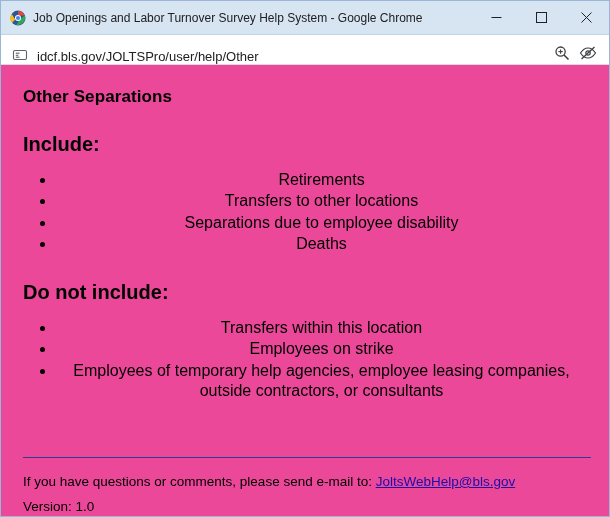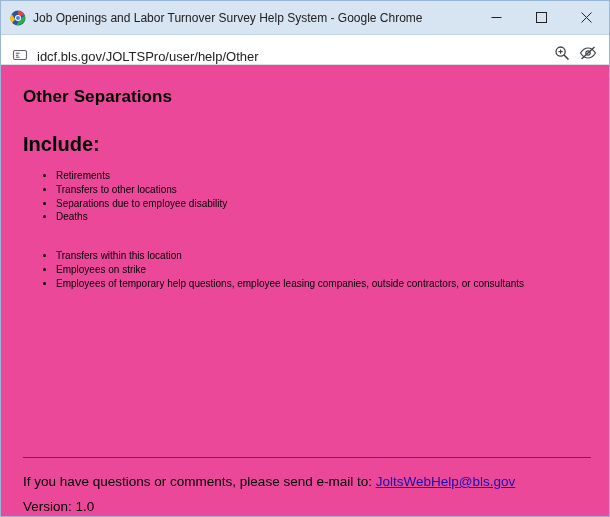--- a/index.html
+++ b/index.html
@@ -128,24 +128,25 @@
     color: #000;
     margin: 0 0 14px 0;
   }
 
   ul.items {
     margin: 0 0 26px 0;
     padding-left: 33px;
     list-style-type: disc;
   }
   ul.items li {
-    font-size: 10px;
+    font-size: 16px;
     color: #000;
     line-height: 1.28;
     margin: 0 0 1px 0;
+    text-align: center;
   }
 
   .footer {
     position: absolute;
     left: 22px;
     right: 18px;
     bottom: 4px;
   }
   .rule {
     border: none;
@@ -253,24 +254,25 @@
     <h1 class="page-title">Other Separations</h1>
 
     <h2 class="section-head">Include:</h2>
     <ul class="items">
       <li>Retirements</li>
       <li>Transfers to other locations</li>
       <li>Separations due to employee disability</li>
       <li>Deaths</li>
     </ul>
 
+    <h2 class="section-head">Do not include:</h2>
     <ul class="items">
       <li>Transfers within this location</li>
       <li>Employees on strike</li>
-      <li>Employees of temporary help questions, employee leasing companies, outside contractors, or consultants</li>
+      <li>Employees of temporary help agencies, employee leasing companies, outside contractors, or consultants</li>
     </ul>
 
     <div class="footer">
       <hr class="rule">
       <div class="footer-line">
         <span>If you have questions or comments, please send e-mail to: </span><a href="#">JoltsWebHelp@bls.gov</a>
       </div>
       <div class="version">Version: 1.0</div>
     </div>
 

